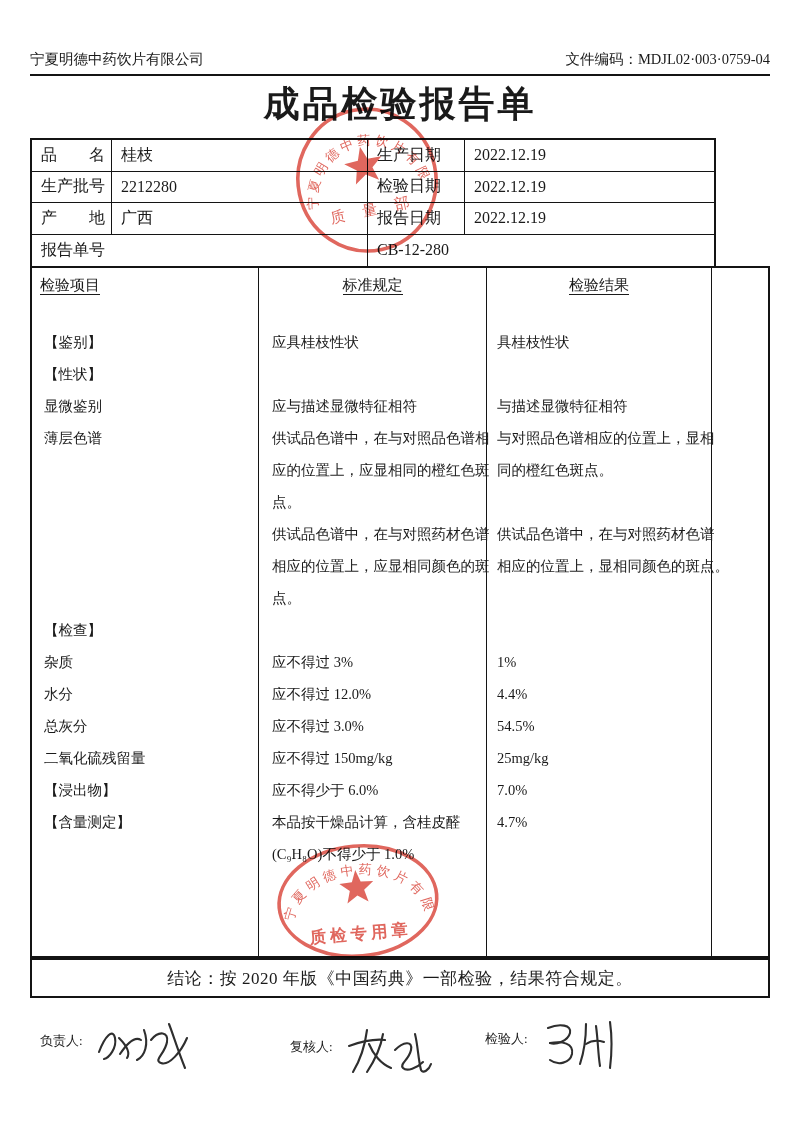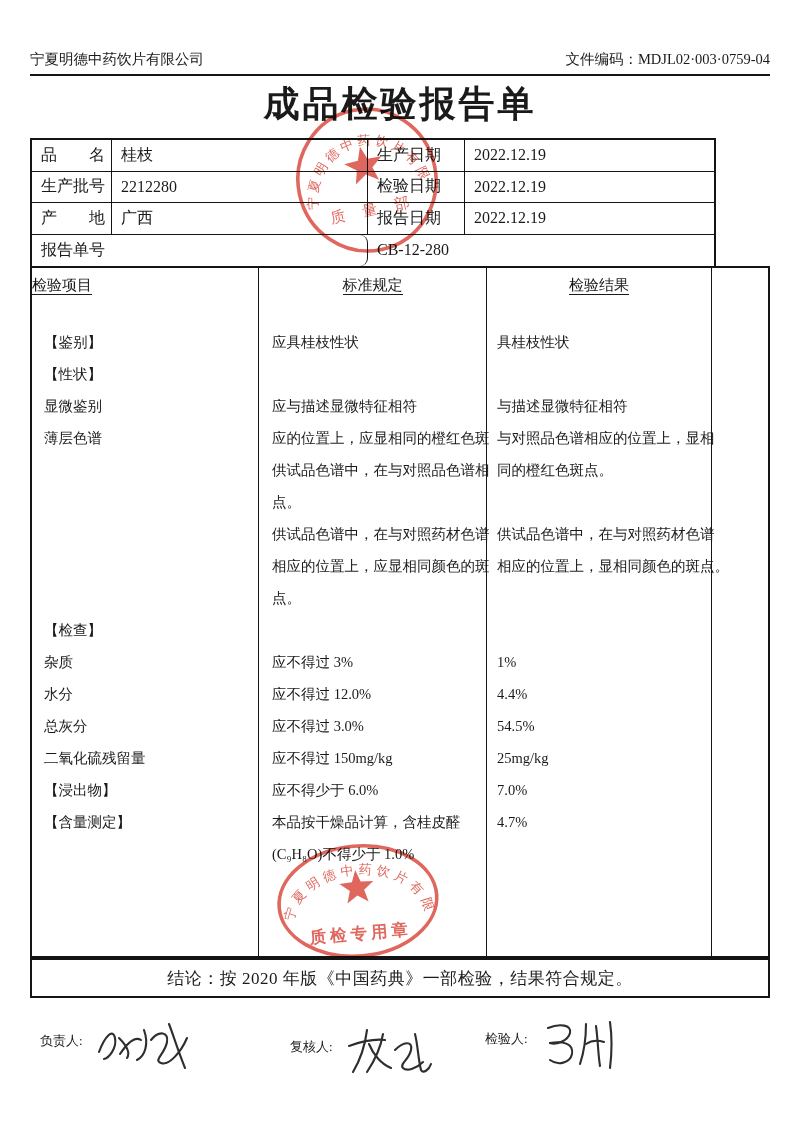--- a/index.html
+++ b/index.html
@@ -29,34 +29,34 @@
     display:grid;
     grid-template-columns:80px 256px 97px 249px;
     grid-auto-rows:31.5px;
     font-size:16px;
   }
   .info-table .cell {
     border-right:1.5px solid #141414; border-bottom:1.5px solid #141414;
     display:flex; align-items:center; padding-left:9px; white-space:pre;
   }
   .info-table .cell.last-col { border-right:none; }
-  .info-table .cell.last-row { border-bottom:none;border-radius:8px; }
+  .info-table .cell.last-row { border-bottom:none; }
   .info-table .span2 { grid-column:span 2; }
   
   .insp-table {
     position:absolute; left:30px; top:266px; width:740px; height:692px;
     border:2px solid #141414; display:flex; font-size:14.5px;
   }
   .insp-col { height:100%; border-right:1.5px solid #141414; }
   .insp-col.c1 { width:227px; }
   .insp-col.c2 { width:228px; }
   .insp-col.c3 { width:225px; }
   .insp-col.c4 { width:56px; border-right:none; }
   .col-header { height:58px; padding-top:8px; font-size:15px; text-align:center; }
-  .col-header.left { text-align:left; padding-left:0; }
+  .col-header.left { text-align:left; padding-left:8px; }
   .col-header span { border-bottom:1px solid #1a1a1a; padding-bottom:1px; }
   .t-line { height:32px; line-height:32px; white-space:pre; overflow:visible; }
   .c1 .t-line { padding-left:12px; }
   .c2 .t-line { padding-left:13px; }
   .c3 .t-line { padding-left:10px; }
   
   .conclusion {
     position:absolute; left:30px; top:958px; width:740px; height:40px;
     border:2px solid #141414; display:flex; align-items:center; justify-content:center;
     font-size:17px; letter-spacing:.5px;
@@ -130,22 +130,22 @@
       </div>
   </div>
   <div class="insp-col c2">
     <div class="col-header">
       <span>标准规定</span>
     </div>
     <div>
         <div class="t-line">应具桂枝性状</div>
         <div class="t-line"></div>
         <div class="t-line">应与描述显微特征相符</div>
+        <div class="t-line">供试品色谱中，在与对照品色谱相</div>
         <div class="t-line">应的位置上，应显相同的橙红色斑</div>
-        <div class="t-line">供试品色谱中，在与对照品色谱相</div>
         <div class="t-line">点。</div>
         <div class="t-line">供试品色谱中，在与对照药材色谱</div>
         <div class="t-line">相应的位置上，应显相同颜色的斑</div>
         <div class="t-line">点。</div>
         <div class="t-line"></div>
         <div class="t-line">应不得过 3%</div>
         <div class="t-line">应不得过 12.0%</div>
         <div class="t-line">应不得过 3.0%</div>
         <div class="t-line">应不得过 150mg/kg</div>
         <div class="t-line">应不得少于 6.0%</div>

